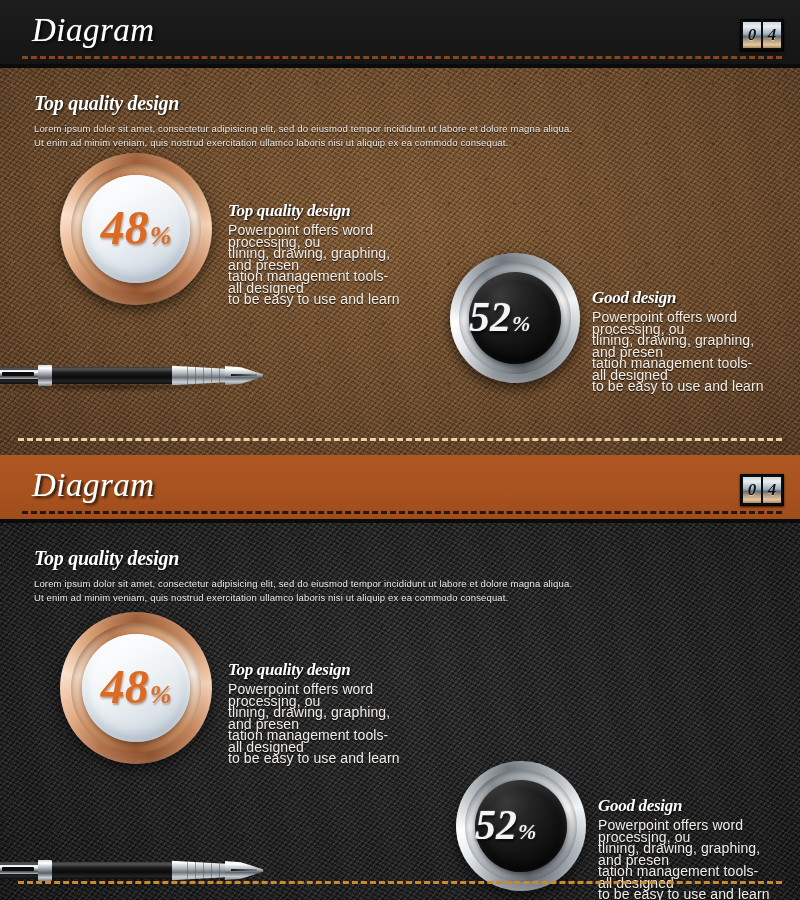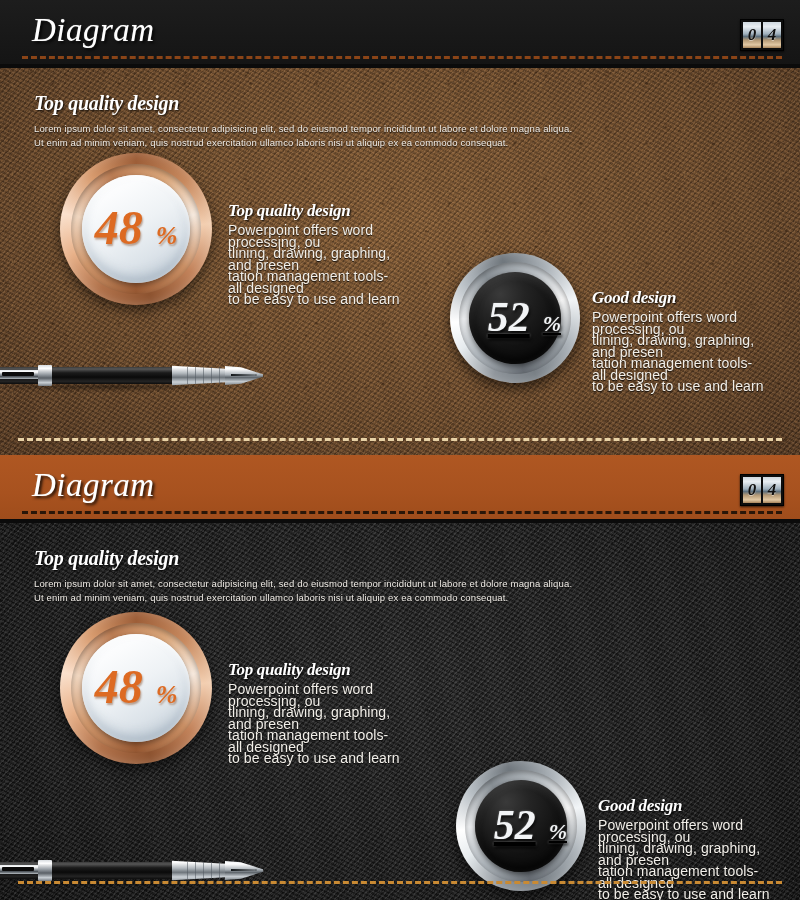--- a/index.html
+++ b/index.html
@@ -269,33 +269,31 @@
     inset: 19px;
     border-radius: 50%;
     background: radial-gradient(circle at 34% 24%,
         #3a3a3a 0%, #242424 26%, #121212 58%, #050505 100%);
     box-shadow:
       inset 0 3px 9px rgba(255,255,255,.14),
       inset 0 -5px 12px rgba(0,0,0,.9),
       0 2px 6px rgba(0,0,0,.55);
     display: flex;
     align-items: center;
-    justify-content: flex-end;
-    text-decoration: underline;
+    justify-content: flex-start;
   }
 
   .pct {
     font-family: "Liberation Serif", "DejaVu Serif", serif;
     font-style: italic;
     font-weight: bold;
     line-height: 1;
     display: flex;
     align-items: baseline;
     transform: translateY(-1px);
-    gap: 12px;
   }
   .pct .num { font-size: 48px; }
   .pct .sym { font-size: 26px; margin-left: 1px; }
 
   .pct-orange .num, .pct-orange .sym {
     color: #dd6a22;
     text-shadow: 1px 2px 2px rgba(120,60,20,.45);
   }
   .pct-white .num, .pct-white .sym {
     color: #f2f4f6;

